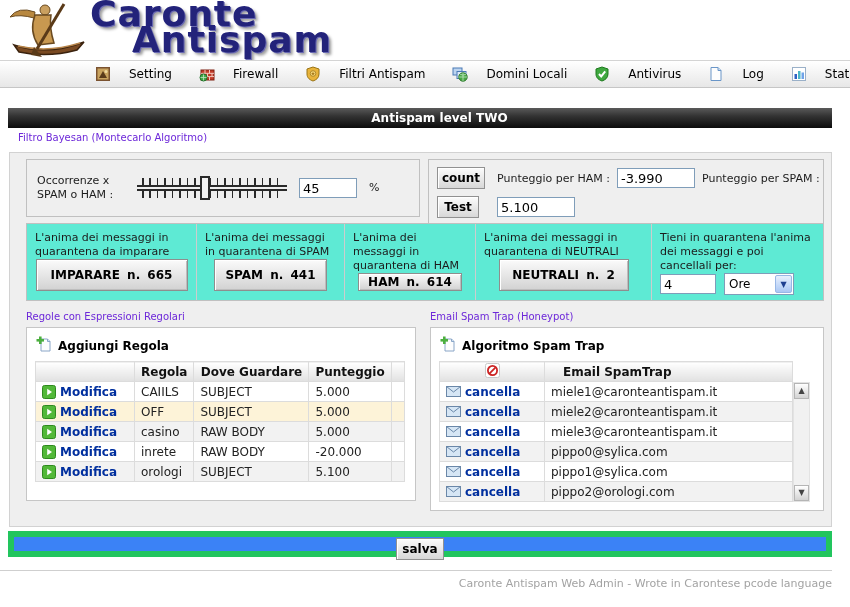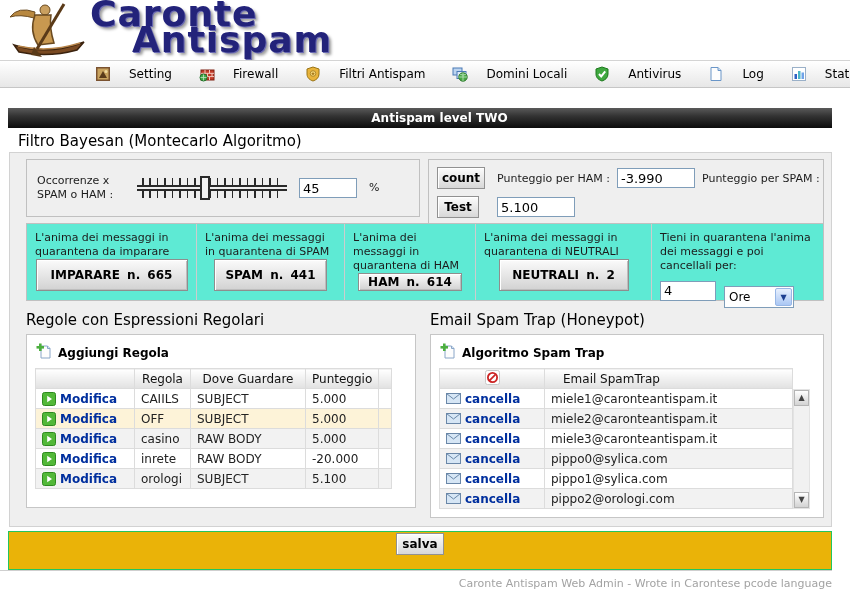--- a/index.html
+++ b/index.html
@@ -20,21 +20,21 @@
             display:flex; align-items:center; padding-left:95px; gap:27px;
             font-size:12px; color:#000; }
   .nav-item { display:flex; align-items:center; gap:18px; cursor:pointer; white-space:nowrap; }
   .nav-item svg { display:block; }
 
   
   .level-bar { position:absolute; top:108px; left:8px; width:824px; height:20px;
                background:linear-gradient(#5a5a5a 0%, #333333 40%, #0c0c0c 100%);
                color:#fff; font-weight:bold; font-size:12px; text-align:center; line-height:20px;padding-left:39px; }
 
-  .section-heading { color:#000000; font-size:15px; }
+  .section-heading { color:#6d28d9; font-size:10px; }
   .bayes-heading { position:absolute; top:132px; left:18px; }
 
   
   .main-panel { position:absolute; top:152px; left:9px; width:823px; height:375px;
                 background:#efefef; border:1px solid #d2d2d2; }
 
   .row1 { position:absolute; top:6px; left:16px; display:flex; gap:8px; }
   .boxA { width:394px; height:58px; border:1px solid #c0c0c0; display:flex; align-items:center; padding:0 10px; gap:12px; }
   .boxB { width:396px; height:70px; border:1px solid #c0c0c0; margin-top:0; padding:6px 8px 4px 8px;
           display:grid; grid-template-columns:52px 1fr; grid-template-rows:24px 24px; row-gap:5px; column-gap:8px; align-items:center; }
@@ -71,56 +71,56 @@
   .qcell { padding:7px 8px 9px 8px; border-right:1px solid #cdcdcd; display:flex;
            flex-direction:column; justify-content:space-between; }
   .qcell:last-child { border-right:none; }
   .qc1 { width:170px; } .qc2 { width:148px; } .qc3 { width:131px; } .qc4 { width:176px; } .qc5 { flex:1; }
   .qbtn { height:32px; align-self:center; word-spacing:3px;
           background:linear-gradient(#fbfbfb,#d2d2d2); border:1px solid #8e8e8e;
           box-shadow:inset 1px 1px 0 #fff, inset -1px -1px 0 #bdbdbd; }
   .qb1 { width:152px; } .qb2 { width:113px; } .qb3 { width:104px; } .qb4 { width:130px; }
   .keep-controls { display:flex; gap:8px; align-items:center; }
   .select { width:70px; height:22px; background:#fff; border:1px solid #7f9db9;
-            display:flex; align-items:center; justify-content:space-between; cursor:pointer;margin-top:13px; }
+            display:flex; align-items:center; justify-content:space-between; cursor:pointer; }
   .select .sel-text { font-size:12px; padding-left:4px; color:#000; }
   .select .sel-arrow { width:17px; height:18px; margin:1px; background:linear-gradient(#e8f0fd,#aac7f4);
             border:1px solid #98b7e6; border-radius:2px; font-size:8px; color:#1e3f90;
             display:flex; align-items:center; justify-content:center; }
 
   
   .row3 { position:absolute; top:158px; left:16px; width:798px; display:flex; gap:14px; }
   .col-rules { width:390px; } .col-trap { width:394px; }
   .table-box { background:#fff; border:1px solid #c6c6c6; margin-top:5px; padding:5px 8px; }
   .box-rules { height:174px; }
   .box-trap { height:184px; }
   .add-row { display:flex; align-items:center; gap:6px; font-weight:bold; font-size:12px; color:#000;
              padding:3px 0 6px 1px; cursor:pointer; }
 
   table { border-collapse:collapse; font-size:12px; color:#222; }
   th, td { border:1px solid #dcdcdc; padding:0 6px; height:20px; white-space:nowrap; overflow:hidden; }
-  thead th { background:linear-gradient(#ffffff,#e1e1e1); font-weight:normal; text-align:center; color:#111; }
+  thead th { background:linear-gradient(#ffffff,#e1e1e1); font-weight:bold; text-align:center; color:#111; }
   tr.odd td { background:#ffffff; }
   tr.even td { background:#f2f2f2; }
   tr.hl td { background:#fdf3d8; }
   .action-cell { display:flex; align-items:center; gap:4px; font-weight:bold; color:#002f9e; cursor:pointer; }
   .rules-table .c-action { width:99px; } .rules-table .c-regola { width:56px; }
   .rules-table .c-dove { width:115px; } .rules-table .c-punteggio { width:69px; }
   .rules-table .c-extra { width:13px; padding:0; }
   .trap-table .c-del { width:105px; } .trap-table .c-email { width:248px; }
   .trap-table thead th.c-email { text-align:left; padding-left:18px; }
   .trap-wrap { display:flex; }
   .scrollbar { width:17px; height:134px; margin-top:0; background:#f1f1f1; border:1px solid #e3e3e3;
                display:flex; flex-direction:column; justify-content:space-between; }
   .sb-btn { height:16px; background:linear-gradient(#ffffff,#d3d3d3); border:1px solid #b5b5b5;
             font-size:8px; line-height:14px; text-align:center; color:#444; cursor:pointer; }
 
   
-  .salva-strip { position:absolute; top:531px; left:8px; width:824px; height:39px;
-                 background:#eab308; border:1px solid #22c55e; text-align:center; }
+  .salva-strip { position:absolute; top:531px; left:8px; width:824px; height:26px;
+                 background:#3b82f6; border:6px solid #22c55e; text-align:center; }
   .btn-salva { width:48px; height:22px; margin-top:1px; }
 
   .footer-line { position:absolute; top:570px; left:0; width:832px; border-top:1px solid #cfcfcf; }
   .footer-text { position:absolute; top:577px; right:18px; font-size:11px; color:#a3a3a3; }
 </style>
 </head>
 <body>
 
 <div class="header">
   <div class="logo-img">

